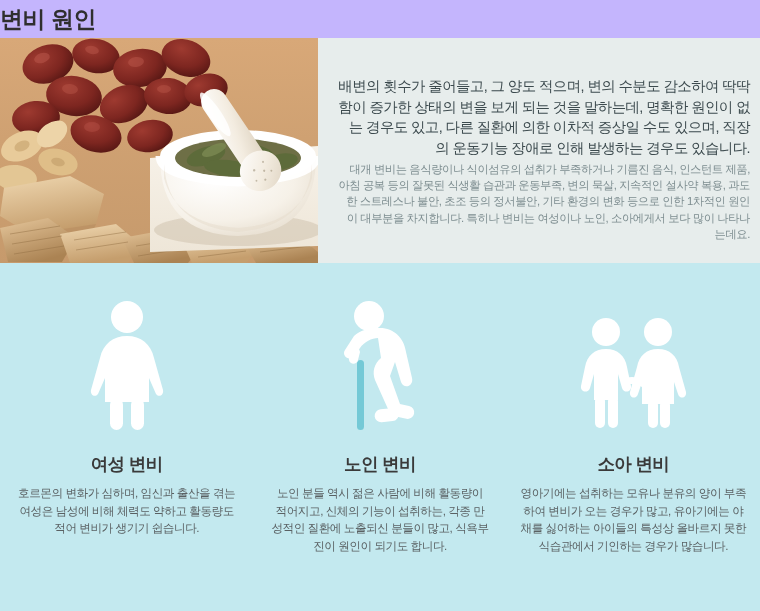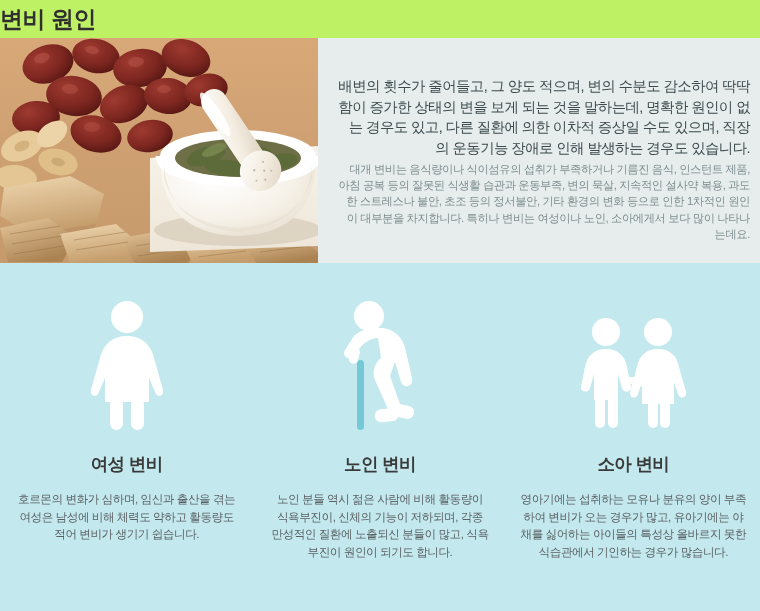--- a/index.html
+++ b/index.html
@@ -3,21 +3,21 @@
 <meta charset="utf-8">
 <title>변비 원인</title>
 <style>
   * { margin:0; padding:0; box-sizing:border-box; }
   html, body {
     width:760px; height:611px;
     background:#ffffff;
     font-family:"Liberation Sans","DejaVu Sans",sans-serif;
     overflow:hidden;
   }
-  .page { position:relative; width:760px; height:611px; background:#bef264; }
+  .page { position:relative; width:760px; height:611px; background:#c4b5fd; }
 
   
   .page-title {
     position:absolute; left:0; top:0;
     width:760px; height:38px;
     display:flex; align-items:center;
     font-size:23px; font-weight:bold; color:#2f2f2f;
     letter-spacing:-0.5px;
   }
 
@@ -73,21 +73,21 @@
     display:flex; align-items:flex-end; justify-content:center;
   }
   .icon-wrap svg { display:block; }
 
   .cause-head {
     margin-top:22px;
     font-size:17.5px; font-weight:bold; color:#3a3a3a;
     letter-spacing:-0.6px;
   }
   .cause-body {
-    margin-top:14px;
+    margin-top:8px;
     width:218px;
     text-align:center;
     font-size:11.6px; line-height:17.6px;
     color:#5a6163; letter-spacing:-0.45px;
   }
   .col-kid .cause-body { width:228px; }
 </style>
 </head>
 <body>
 
@@ -261,21 +261,21 @@
             <g fill="#ffffff">
               <circle cx="41" cy="18" r="15"></circle>
               <path d="M52 30 C66 30 76 40 78 54 L84 80 C86 88 76 92 73 84 L67 64 L62 78 L72 106 C75 114 64 119 60 111 L47 82 C44 74 46 66 53 60 L50 40 C44 40 36 44 32 50 L26 58 C22 64 13 58 17 52 L26 38 C32 32 42 30 52 30 Z"></path>
               <path d="M30 48 C24 50 20 56 21 62 C22 67 29 67 30 62 L32 54 Z"></path>
               <rect x="62" y="104" width="26" height="13" rx="6.5" transform="rotate(12 62 104)"></rect>
               <rect x="46" y="112" width="24" height="13" rx="6.5" transform="rotate(-6 46 112)"></rect>
             </g>
           </svg>
         </div>
         <h2 class="cause-head">노인 변비</h2>
-        <p class="cause-body">노인 분들 역시 젊은 사람에 비해 활동량이 식욕부진이, 신체의 기능이 저하되며, 각종 만성적인 질환에 노출되신 분들이 많고, 식욕부진이 원인이 되기도 합니다.</p>
+        <p class="cause-body">노인 분들 역시 젊은 사람에 비해 활동량이 적어지고, 신체의 기능이 섭취하는, 각종 만성적인 질환에 노출되신 분들이 많고, 식욕부진이 원인이 되기도 합니다.</p>
       </div>
 
       <div class="cause-col col-kid">
         <div class="icon-wrap">
           <svg width="122" height="116" viewBox="0 0 122 116" xmlns="http://www.w3.org/2000/svg" aria-hidden="true">
             <g fill="#ffffff">
 
               <circle cx="34" cy="18" r="14"></circle>
               <path d="M34 35 C46 35 53 42 55 53 L59 72 C60 78 52 80 50 74 L46 60 L46 86 L22 86 L22 60 L18 74 C16 80 8 78 9 72 L13 53 C15 42 22 35 34 35 Z"></path>
               <rect x="23" y="82" width="10" height="32" rx="5"></rect>

